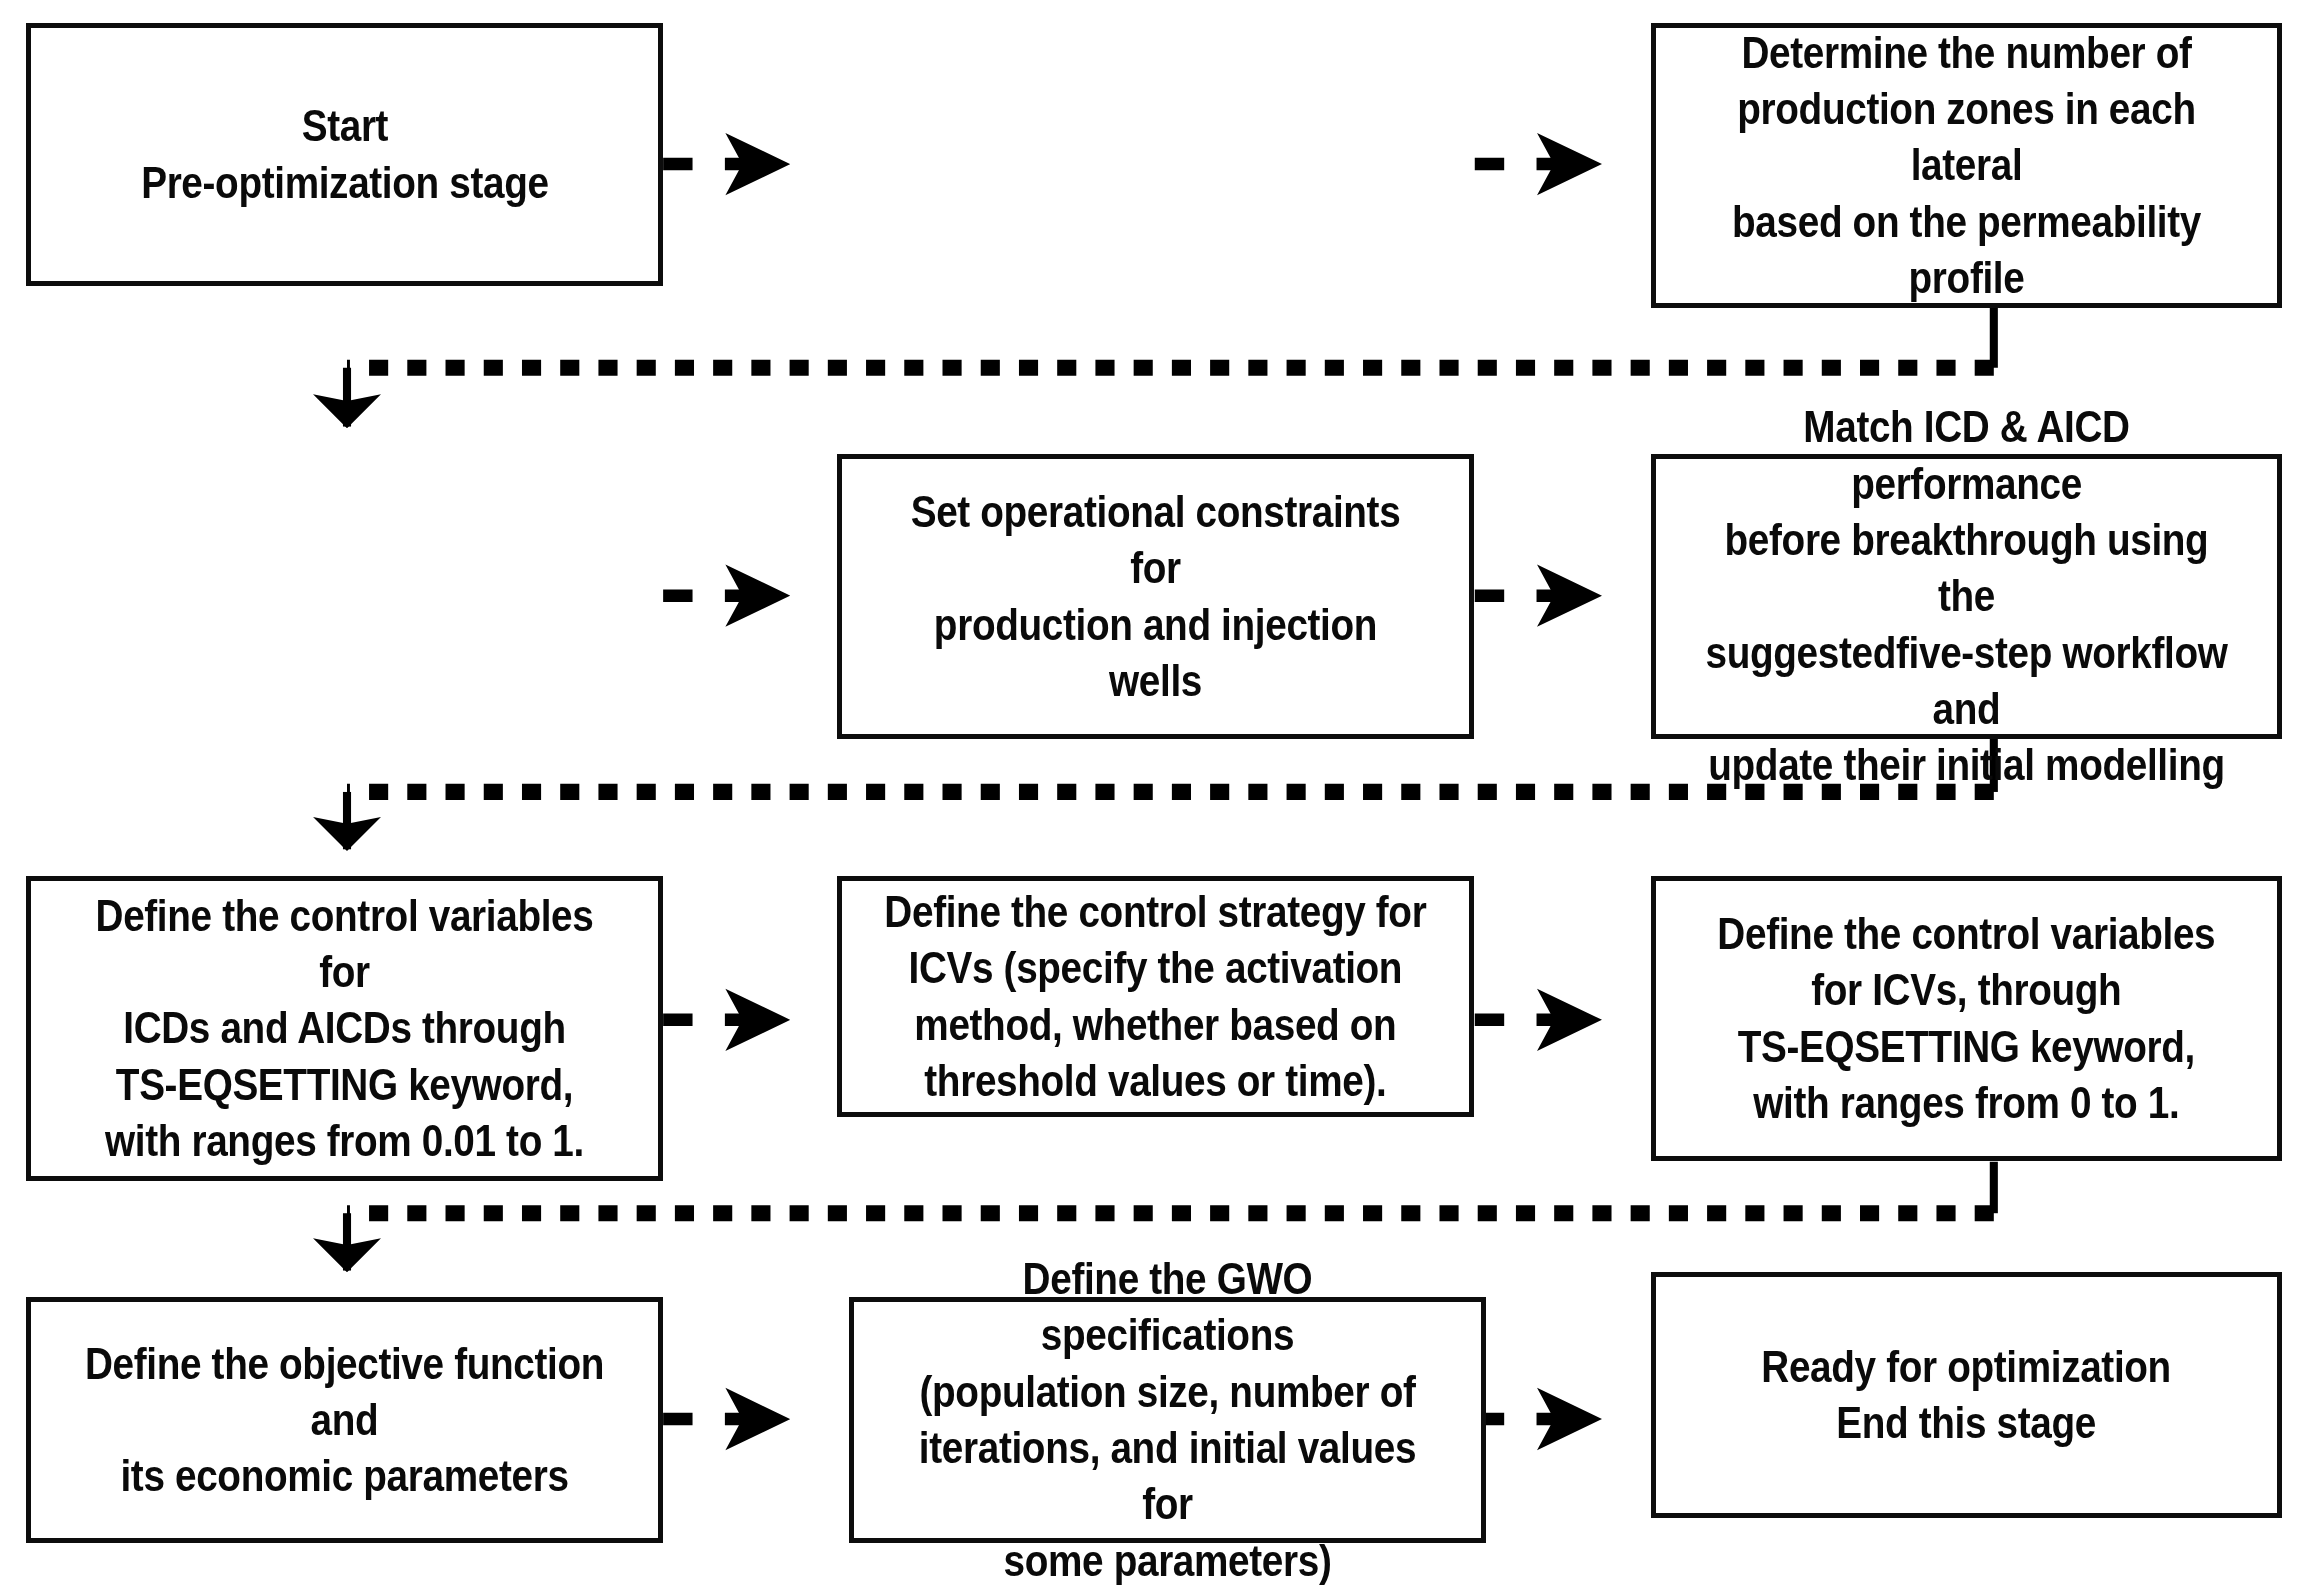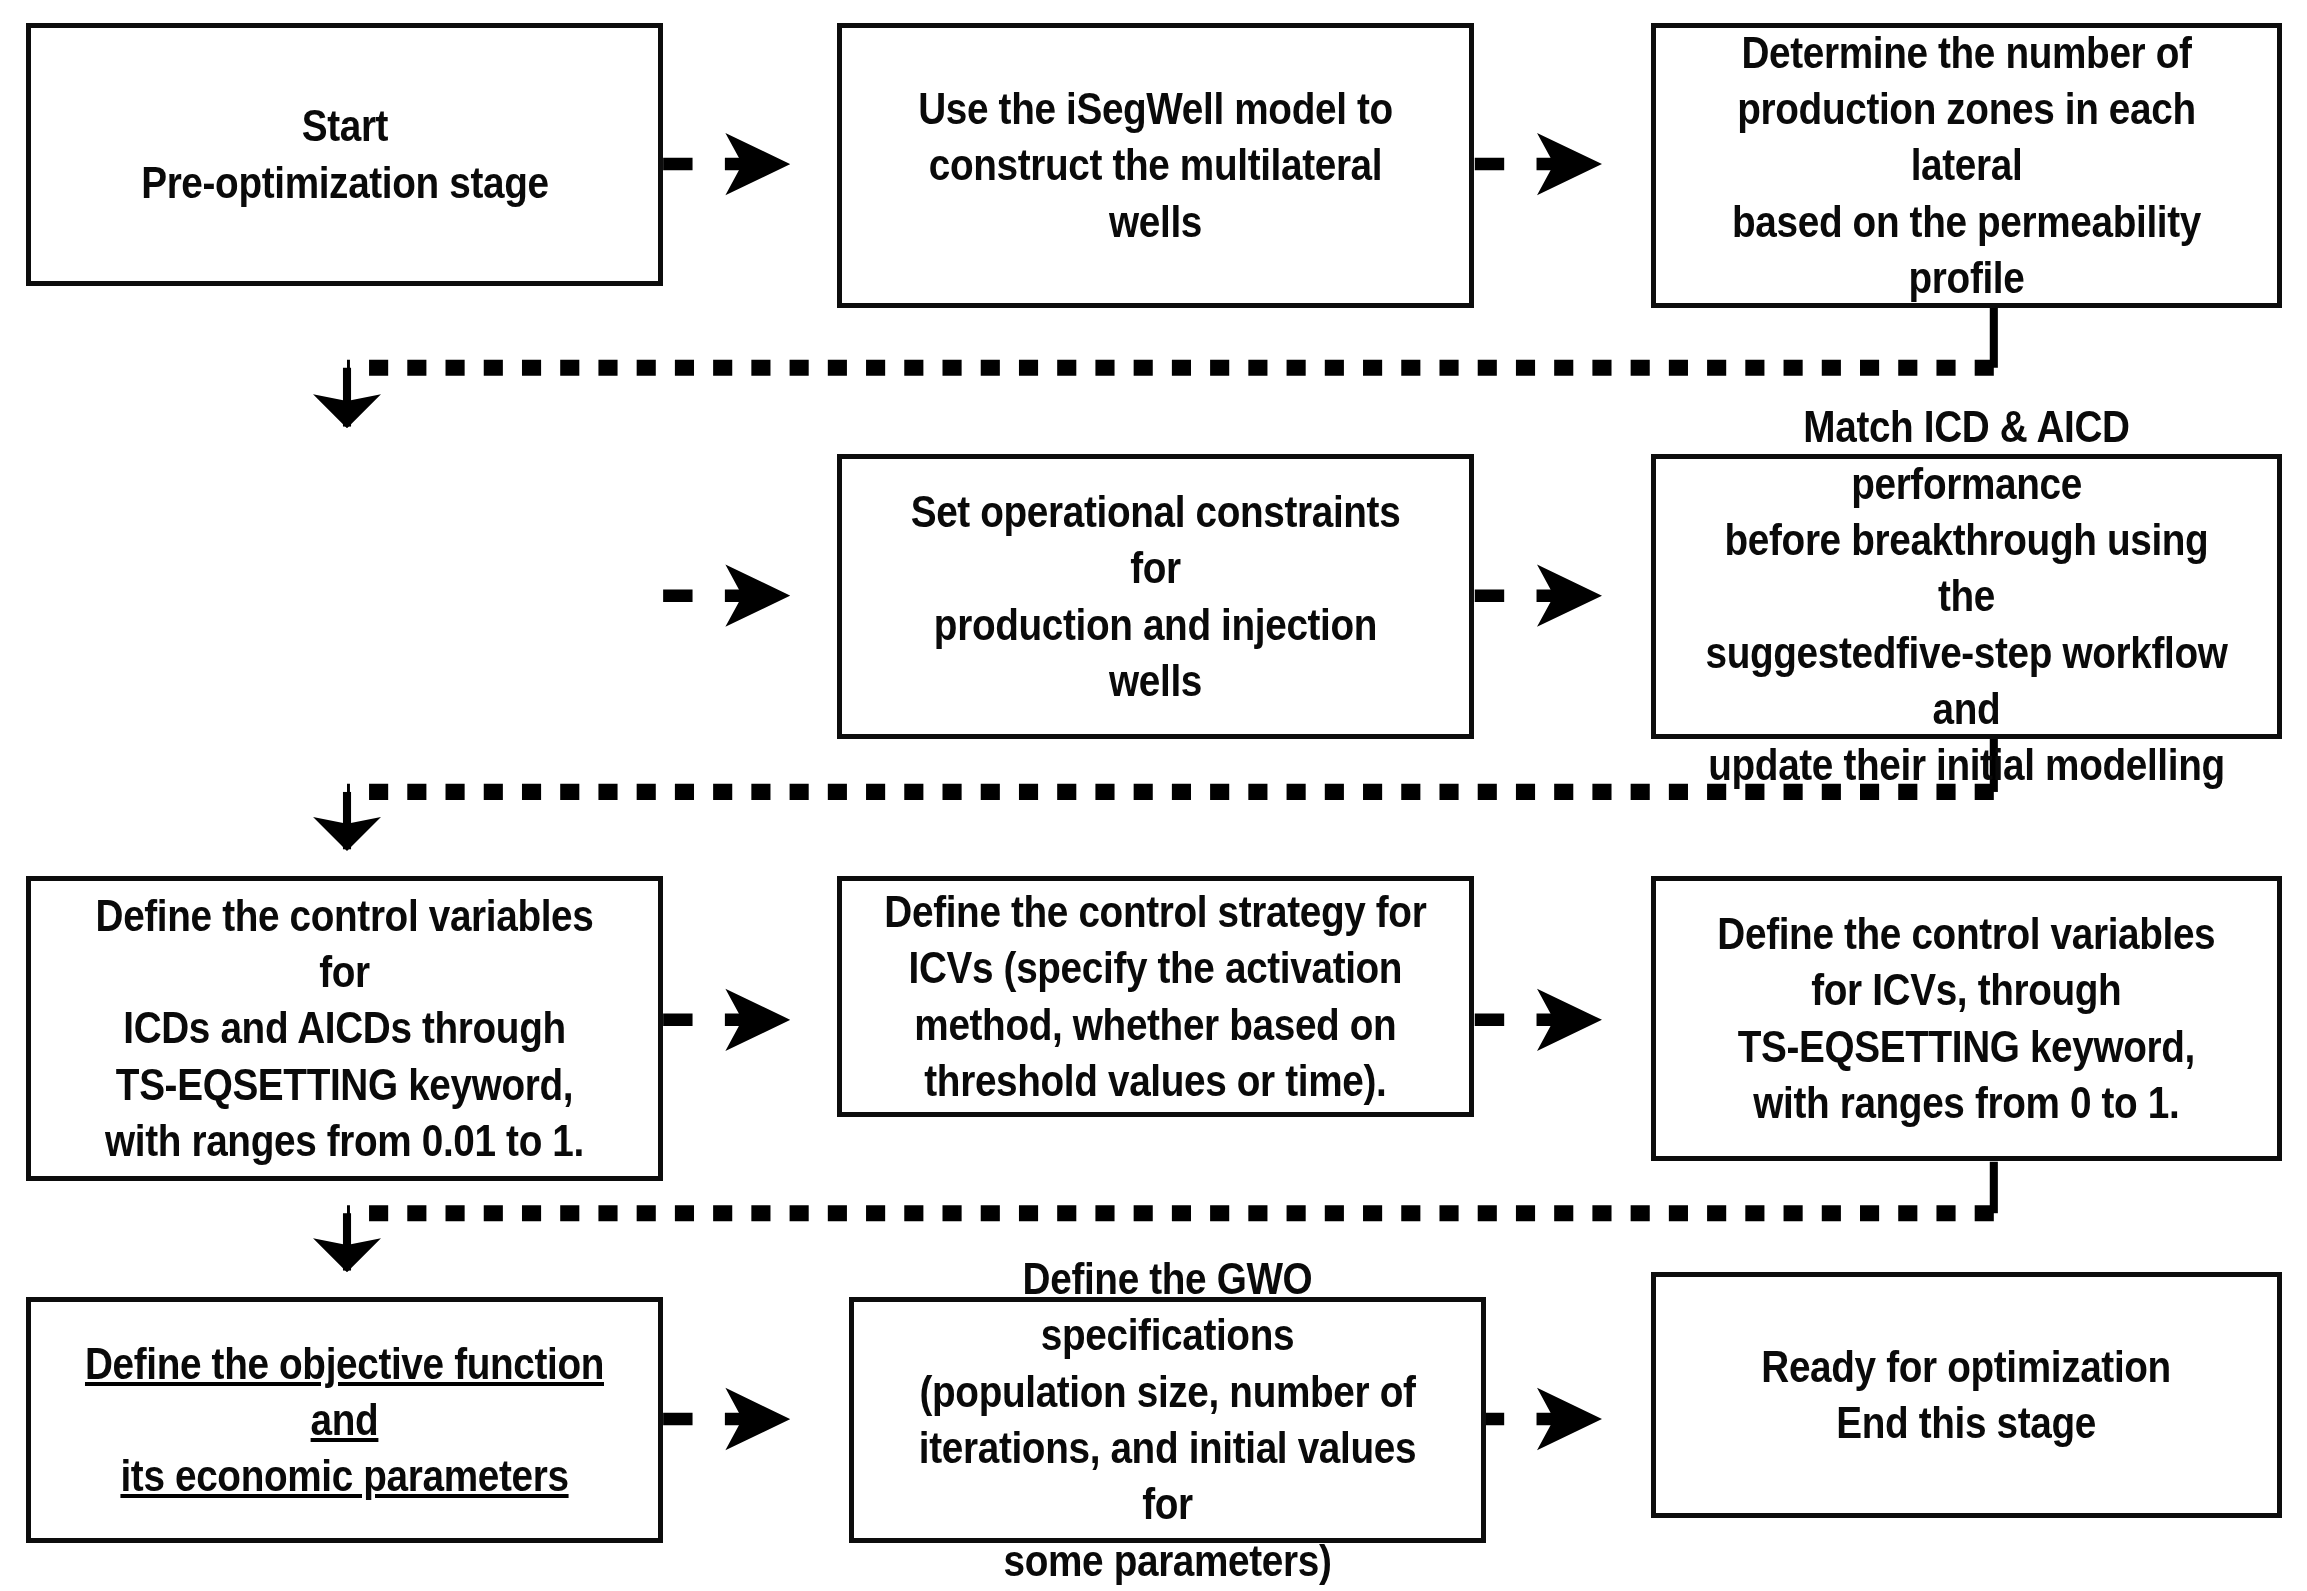--- a/index.html
+++ b/index.html
@@ -108,24 +108,20 @@
     <g stroke="#000000" stroke-width="17" stroke-dasharray="40 44" fill="none">
       <line x1="2006" y1="1930" x2="2172" y2="1930" marker-end="url(#fatArrow)"></line>
     </g>
   </svg>
 
   <div class="node" style="left:26px; top:23px; width:637px; height:263px;">
     <span class="node-text">Start
 Pre-optimization stage</span>
   </div>
 
-  <div class="node" style="left:837px; top:23px; width:637px; height:285px;">
-    <span class="node-text">Use the iSegWell model to
-construct the multilateral wells</span>
-  </div>
 
   <div class="node" style="left:1651px; top:23px; width:631px; height:285px;">
     <span class="node-text">Determine the number of
 production zones in each lateral
 based on the permeability profile</span>
   </div>
 
 
   <div class="node" style="left:837px; top:454px; width:637px; height:285px;">
     <span class="node-text">Set operational constraints for
@@ -153,21 +149,21 @@
 threshold values or time).</span>
   </div>
 
   <div class="node" style="left:1651px; top:876px; width:631px; height:285px;">
     <span class="node-text">Define the control variables
 for ICVs, through
 TS-EQSETTING keyword,
 with ranges from 0 to 1.</span>
   </div>
 
-  <div class="node" style="left:26px; top:1297px; width:637px; height:246px;text-decoration:underline;">
+  <div class="node" style="left:26px; top:1297px; width:637px; height:246px;">
     <span class="node-text">Define the objective function and
 its economic parameters</span>
   </div>
 
   <div class="node" style="left:837px; top:1297px; width:637px; height:246px;margin-left:12px;">
     <span class="node-text">Define the GWO specifications
 (population size, number of
 iterations, and initial values for
 some parameters)</span>
   </div>

